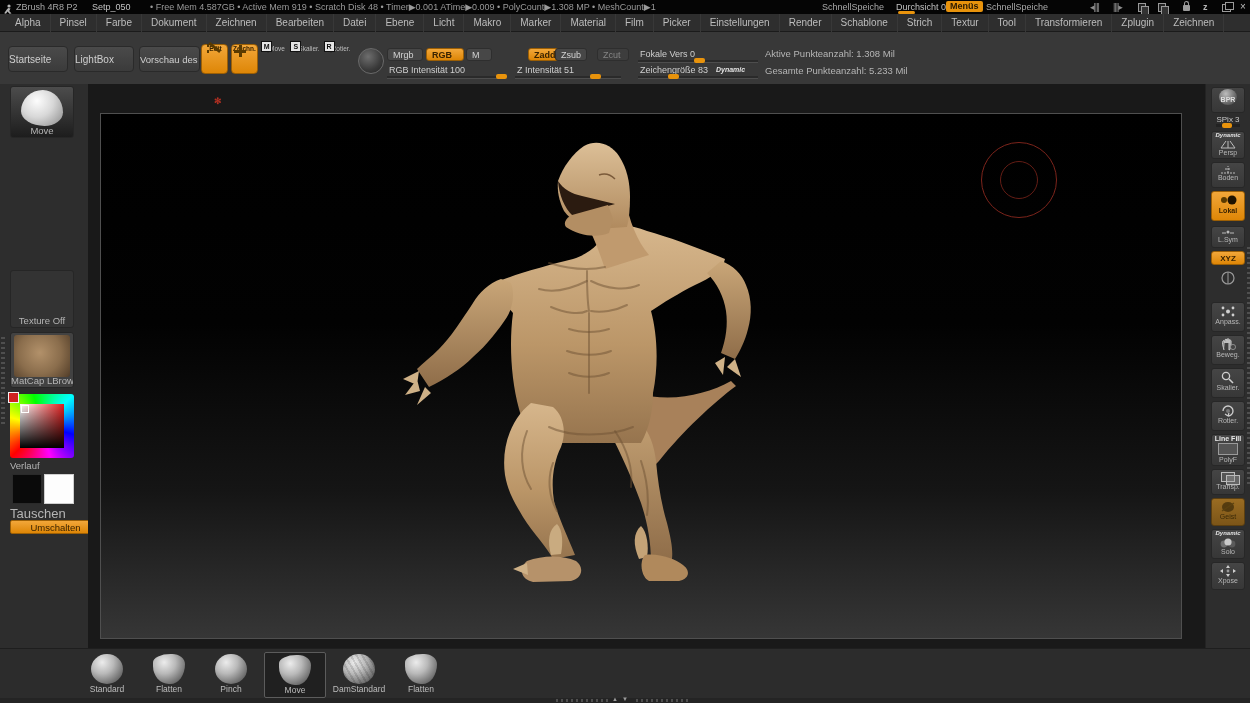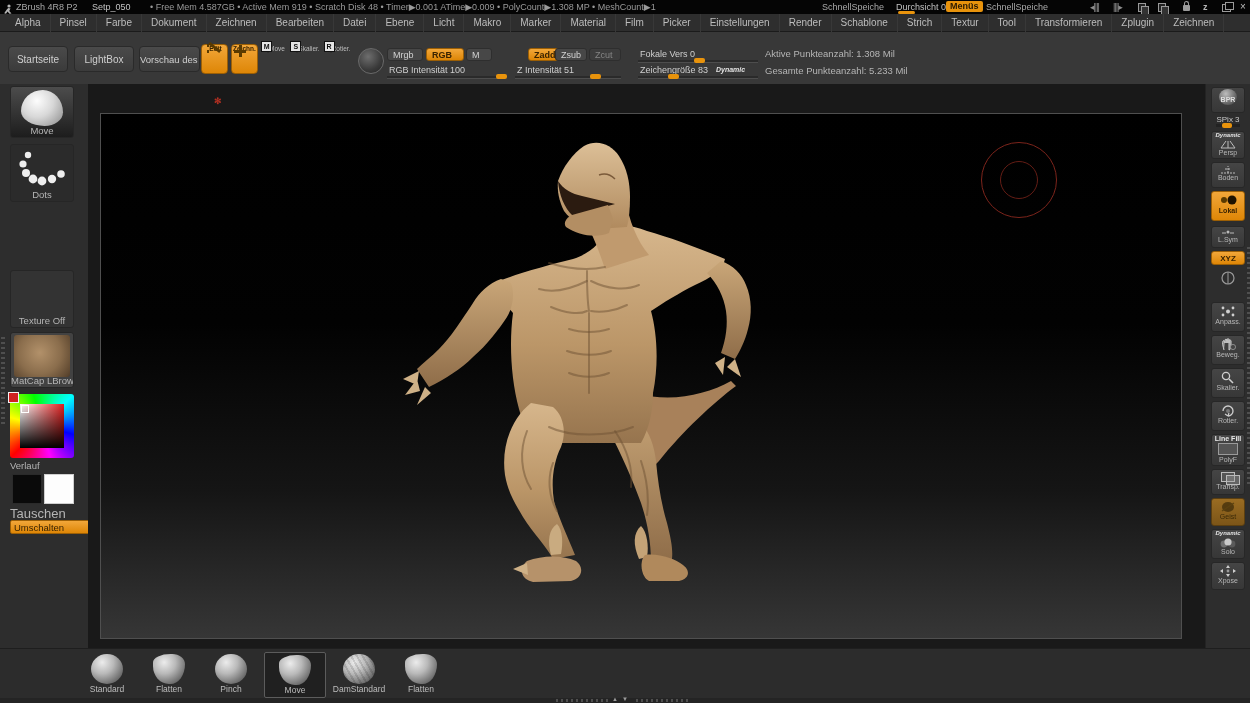--- a/index.html
+++ b/index.html
@@ -24,27 +24,27 @@
   .icon-docpair:before{content:"";position:absolute;left:2px;top:2px;width:6px;height:7px;
              border:1px solid #9a9a9a;background:#333;}
   
   .menubar{left:0;top:14px;width:1250px;height:18px;background:#2e2e2e;
            border-bottom:1px solid #1b1b1b;display:flex;align-items:center;padding-left:6px;box-sizing:border-box;}
   .menu-item{color:#bdbdbd;font-size:10px;padding:0 9px;height:18px;line-height:18px;
              border-right:1px solid #383838;cursor:default;}
   
   .shelf{left:0;top:32px;width:1250px;height:52px;background:#383838;border-bottom:1px solid #242424;}
   .sh-btn{position:absolute;background:linear-gradient(#4a4a4a,#3b3b3b);border:1px solid #2a2a2a;
-          border-radius:4px;color:#cfcfcf;font-size:10px;text-align:center;box-sizing:border-box;}
+          border-radius:4px;color:#cfcfcf;font-size:10px;box-sizing:border-box;}
   .sh-btn-orange{background:linear-gradient(#f2a73a,#de8606);color:#3a2300;border:1px solid #9c5f05;
           border-radius:4px;position:absolute;text-align:center;box-sizing:border-box;}
   .pill{position:absolute;height:13px;line-height:13px;font-size:9px;border-radius:3px;
         text-align:left;padding:0 5px;box-sizing:border-box;}
   .pill-dark{background:#474747;color:#d2d2d2;border:1px solid #2e2e2e;}
-  .pill-off{background:#3d3d3d;color:#858585;border:1px solid #2e2e2e;}
+  .pill-off{background:#3d3d3d;color:#858585;border:1px solid #2e2e2e;margin-left:8px;}
   .pill-orange{background:linear-gradient(#f2a73a,#de8606);color:#3a2300;border:1px solid #9c5f05;font-weight:bold;}
   .slider-label{position:absolute;color:#cfcfcf;font-size:9px;}
   .slider-track{position:absolute;height:2px;background:#2a2a2a;border-bottom:1px solid #4d4d4d;}
   .slider-handle{position:absolute;width:11px;height:5px;background:#e8930c;border-radius:2px;}
   .count-text{position:absolute;color:#b5b5b5;font-size:9.5px;}
   .micro-icon-btn{position:absolute;width:26px;height:28px;color:#bdbdbd;font-size:6.5px;text-align:center;}
   .micro-pic{width:16px;height:14px;margin:2px auto 1px;background:linear-gradient(#6a6a6a,#3d3d3d);
              border:1px solid #282828;position:relative;border-radius:2px;}
   .badge{position:absolute;right:-4px;top:-4px;width:9px;height:9px;background:#e5e5e5;color:#111;
          font-size:7px;font-weight:bold;line-height:9px;text-align:center;border:1px solid #111;}
@@ -203,32 +203,20 @@
   </div>
 
   <div class="ab ltray">
     <div class="ab dots-handle-v" style="left:1px;top:250px;width:4px;height:90px"></div>
 
     <div class="tile" style="top:2px;height:52px;background:linear-gradient(#4c4c4c,#1d1d1d)">
       <div style="width:42px;height:36px;margin:3px auto 0;border-radius:52% 48% 44% 56%/58% 62% 38% 42%;background:radial-gradient(circle at 38% 30%,#fdfdfd,#d8d8d8 45%,#9e9e9e 85%)"></div>
       <div class="tile-label">Move</div>
     </div>
 
-    <div class="tile" style="top:60px;height:58px;background:#2b2b2b">
-      <svg width="56" height="42" viewBox="0 0 56 42" style="display:block;margin:2px auto 0">
-        <circle cx="14" cy="8" r="3.2" fill="#eee"></circle>
-          <circle cx="9" cy="17" r="3.6" fill="#eee"></circle>
-        <circle cx="12" cy="26" r="4" fill="#eee"></circle>
-          <circle cx="19" cy="32" r="4.4" fill="#eee"></circle>
-        <circle cx="28" cy="34" r="4.4" fill="#eee"></circle>
-          <circle cx="38" cy="32" r="4.2" fill="#eee"></circle>
-        <circle cx="47" cy="27" r="3.8" fill="#eee"></circle>
-      </svg>
-      <div class="tile-label">Dots</div>
-    </div>
 
 
     <div class="tile" style="top:186px;height:58px;background:#333">
       <div class="tile-label">Texture Off</div>
     </div>
 
     <div class="tile" style="top:248px;height:56px;background:#424242">
       <div style="width:56px;height:42px;margin:2px auto 0;border-radius:3px;background:radial-gradient(circle at 46% 42%,#b2916a,#8a6d4c 55%,#614a32 88%,#4e3b27)"></div>
       <div class="tile-label">MatCap LBrown(</div>
     </div>
@@ -236,21 +224,21 @@
     <div class="tile" style="top:310px;height:64px;border:none;background:conic-gradient(from 225deg,#f00,#ff0,#0f0,#0ff,#00f,#f0f,#f00)">
       <div style="position:absolute;left:10px;top:10px;right:10px;bottom:10px;background:linear-gradient(to bottom,rgba(0,0,0,0),#000),linear-gradient(to right,#fff,#e01f1f)"></div>
       <div style="position:absolute;left:11px;top:11px;width:6px;height:6px;border:1px solid #fff;background:transparent"></div>
       <div style="position:absolute;left:-2px;top:-2px;width:9px;height:9px;background:#d02020;border:1px solid #f2f2f2"></div>
     </div>
     <div class="ab" style="left:10px;top:376px;width:64px;text-align:left;color:#b5b5b5;font-size:9.5px">Verlauf</div>
 
     <div class="ab" style="left:12px;top:390px;width:28px;height:28px;background:#0a0a0a;border:1px solid #2a2a2a"></div>
     <div class="ab" style="left:44px;top:390px;width:28px;height:28px;background:#fdfdfd;border:1px solid #cfcfcf"></div>
     <div class="ab" style="left:10px;top:422px;width:64px;color:#b5b5b5;font-size:13px">Tauschen</div>
-    <div class="ab" style="left:10px;top:436px;width:88px;height:14px;line-height:14px;text-align:left;padding-left:3px;box-sizing:border-box;background:linear-gradient(#f2a73a,#de8606);color:#3a2300;font-size:9.5px;border-radius:2px;border:1px solid #9c5f05">Umschalten</div>
+    <div class="ab" style="left:10px;top:436px;width:88px;height:14px;line-height:14px;text-align:center;padding-left:3px;box-sizing:border-box;background:linear-gradient(#f2a73a,#de8606);color:#3a2300;font-size:9.5px;border-radius:2px;border:1px solid #9c5f05">Umschalten</div>
   </div>
 
   <div class="ab canvas">
     <div class="doc">
 
       <svg viewBox="0 0 380 480" style="position:absolute;left:300px;top:17px;width:380px;height:480px">
         <defs>
           <linearGradient id="gBody" x1="0" y1="0" x2="0" y2="1">
             <stop offset="0" stop-color="#d6b68c"></stop>
               <stop offset="0.55" stop-color="#bb9668"></stop>

